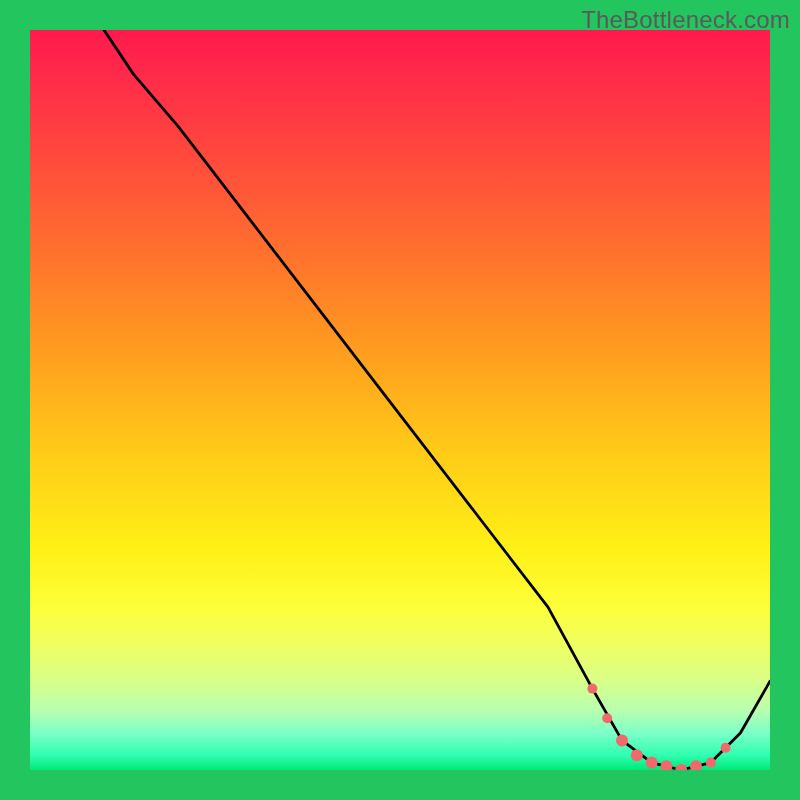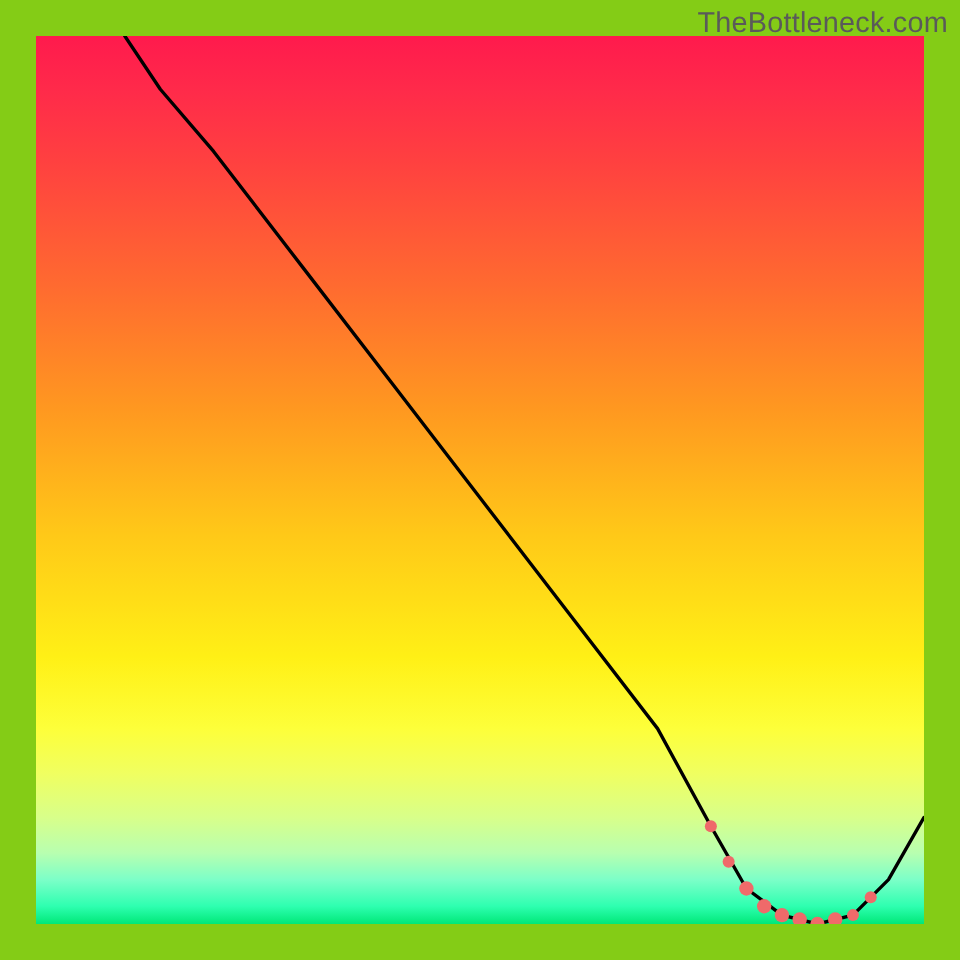--- a/index.html
+++ b/index.html
@@ -9,21 +9,21 @@
     height: 800px;
     background: #000;
     overflow: hidden;
   }
   .frame {
     position: absolute;
     left: 0;
     top: 0;
     width: 800px;
     height: 800px;
-    background: #84cc16;
+    background: #22c55e;
   }
   .plot {
     position: absolute;
     left: 30px;
     top: 30px;
     width: 740px;
     height: 740px;
     overflow: hidden;
   }
   .gradient {

